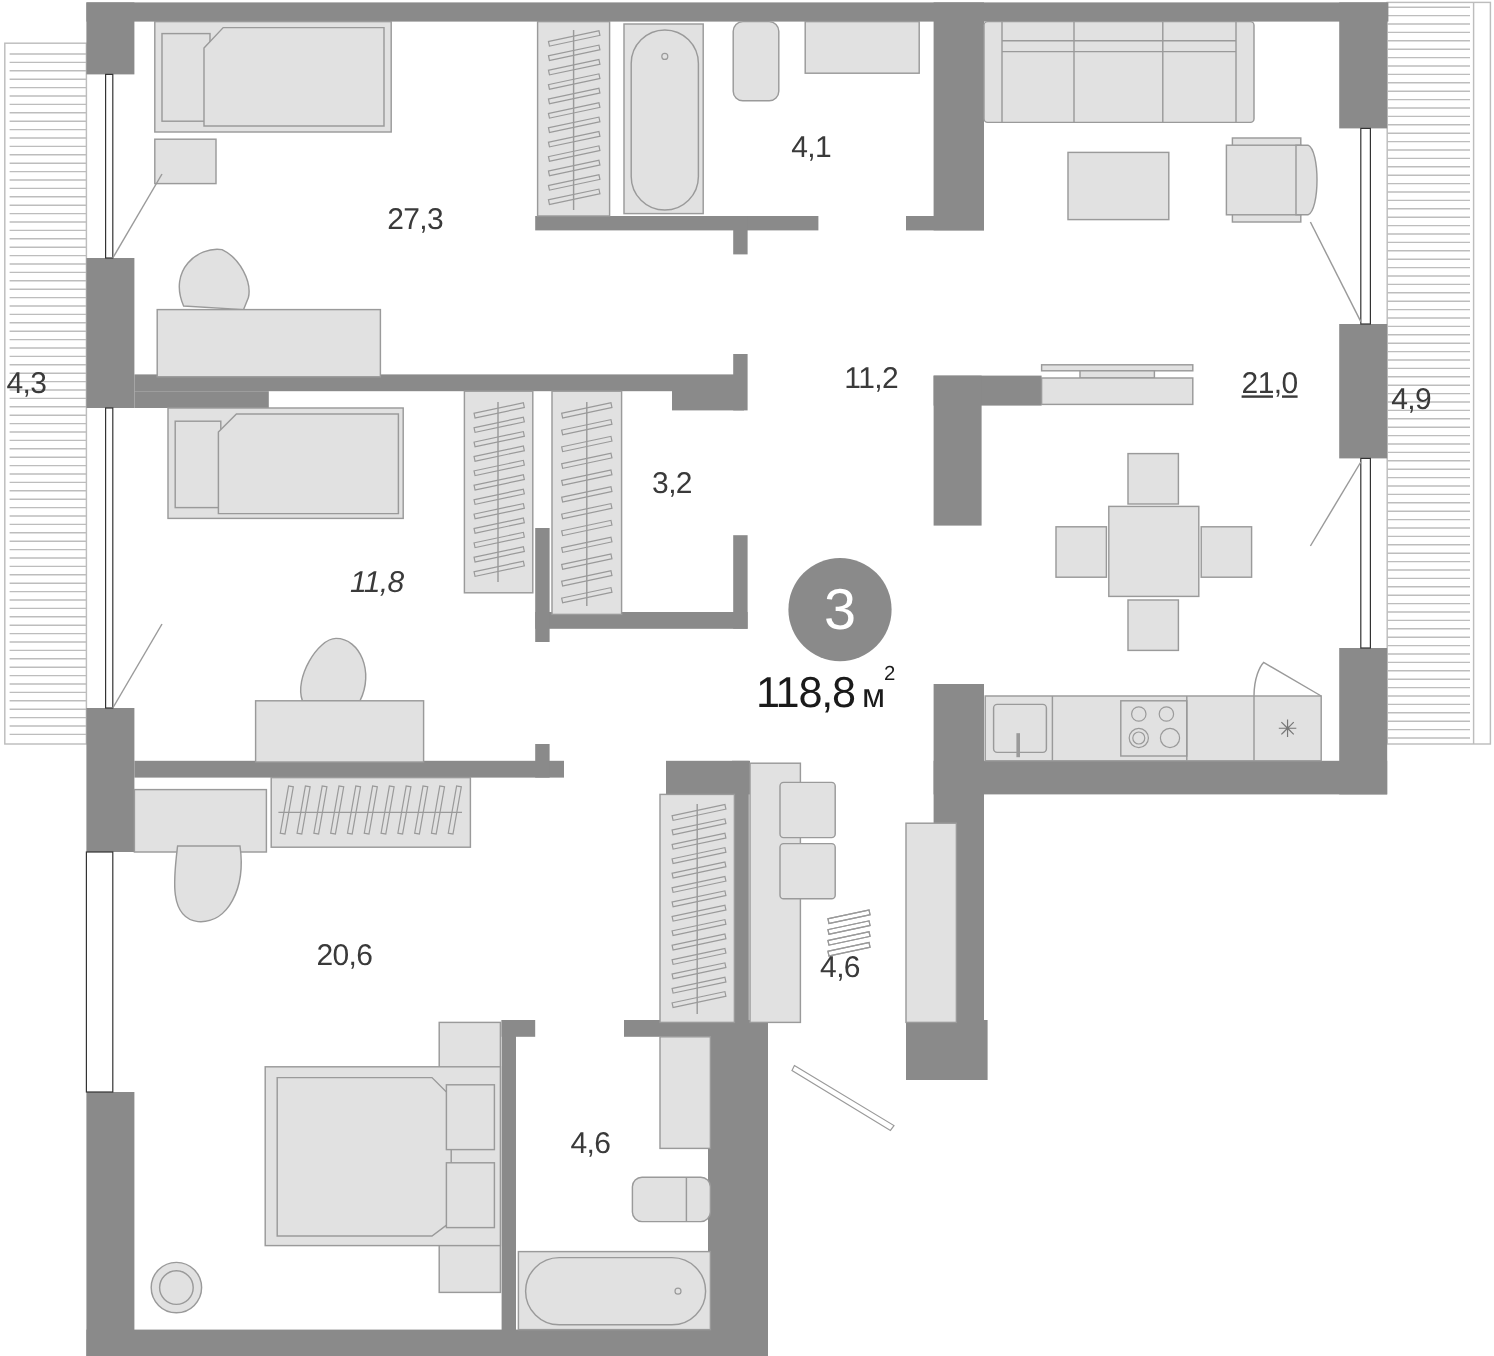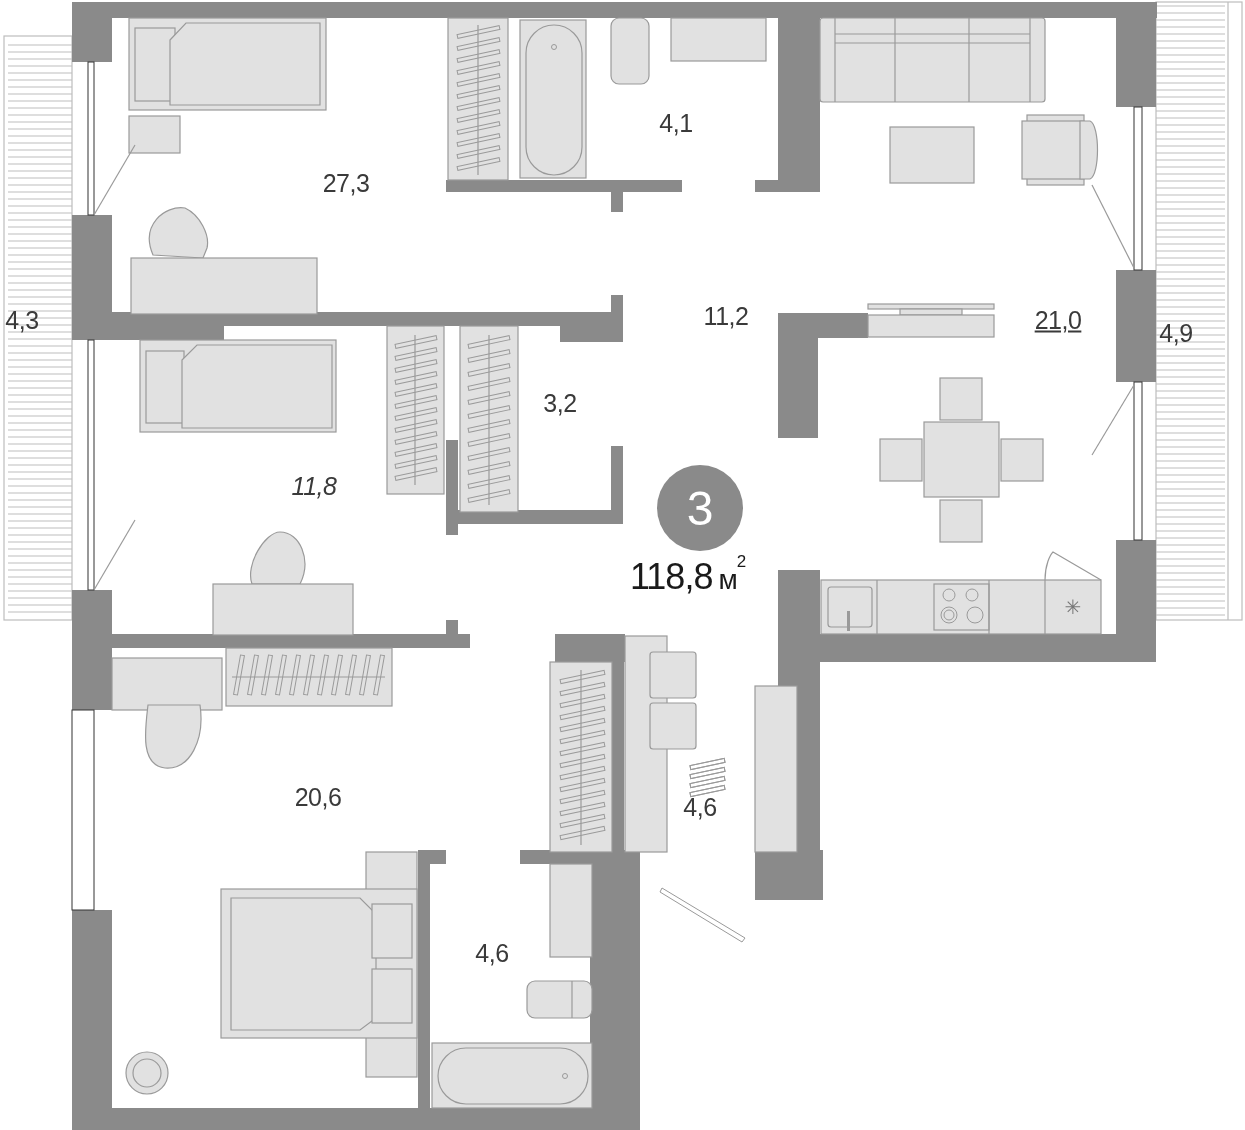--- a/index.html
+++ b/index.html
@@ -457,21 +457,21 @@
       <rect x="690" y="789" width="35" height="4" transform="rotate(-12 707.5 791)" class="hanger"></rect>
     </g>
   </svg>
 
 <div class="label" style="left:346px;top:183px;">27,3</div>
 <div class="label" style="left:676px;top:123px;">4,1</div>
 <div class="label" style="left:699px;top:316px;margin-left:27px;">11,2</div>
 <div class="label" style="left:1058px;top:320px;text-decoration:underline;">21,0</div>
 <div class="label" style="left:314px;top:486px;font-style:italic;">11,8</div>
 <div class="label" style="left:560px;top:403px;text-align:right;">3,2</div>
-<div class="label" style="left:287px;top:797px;margin-left:31px;">20,6</div>
+<div class="label" style="left:287px;top:797px;">20,6</div>
 <div class="label" style="left:700px;top:807px;">4,6</div>
 <div class="label" style="left:492px;top:953px;">4,6</div>
 <div class="label" style="left:22px;top:320px;">4,3</div>
 <div class="label" style="left:1176px;top:333px;">4,9</div>
 
 <div class="badge">
     <span>3</span>
   </div>
 <div class="total">
   <span>118,8</span><span class="unit">м</span><sup>2</sup>

